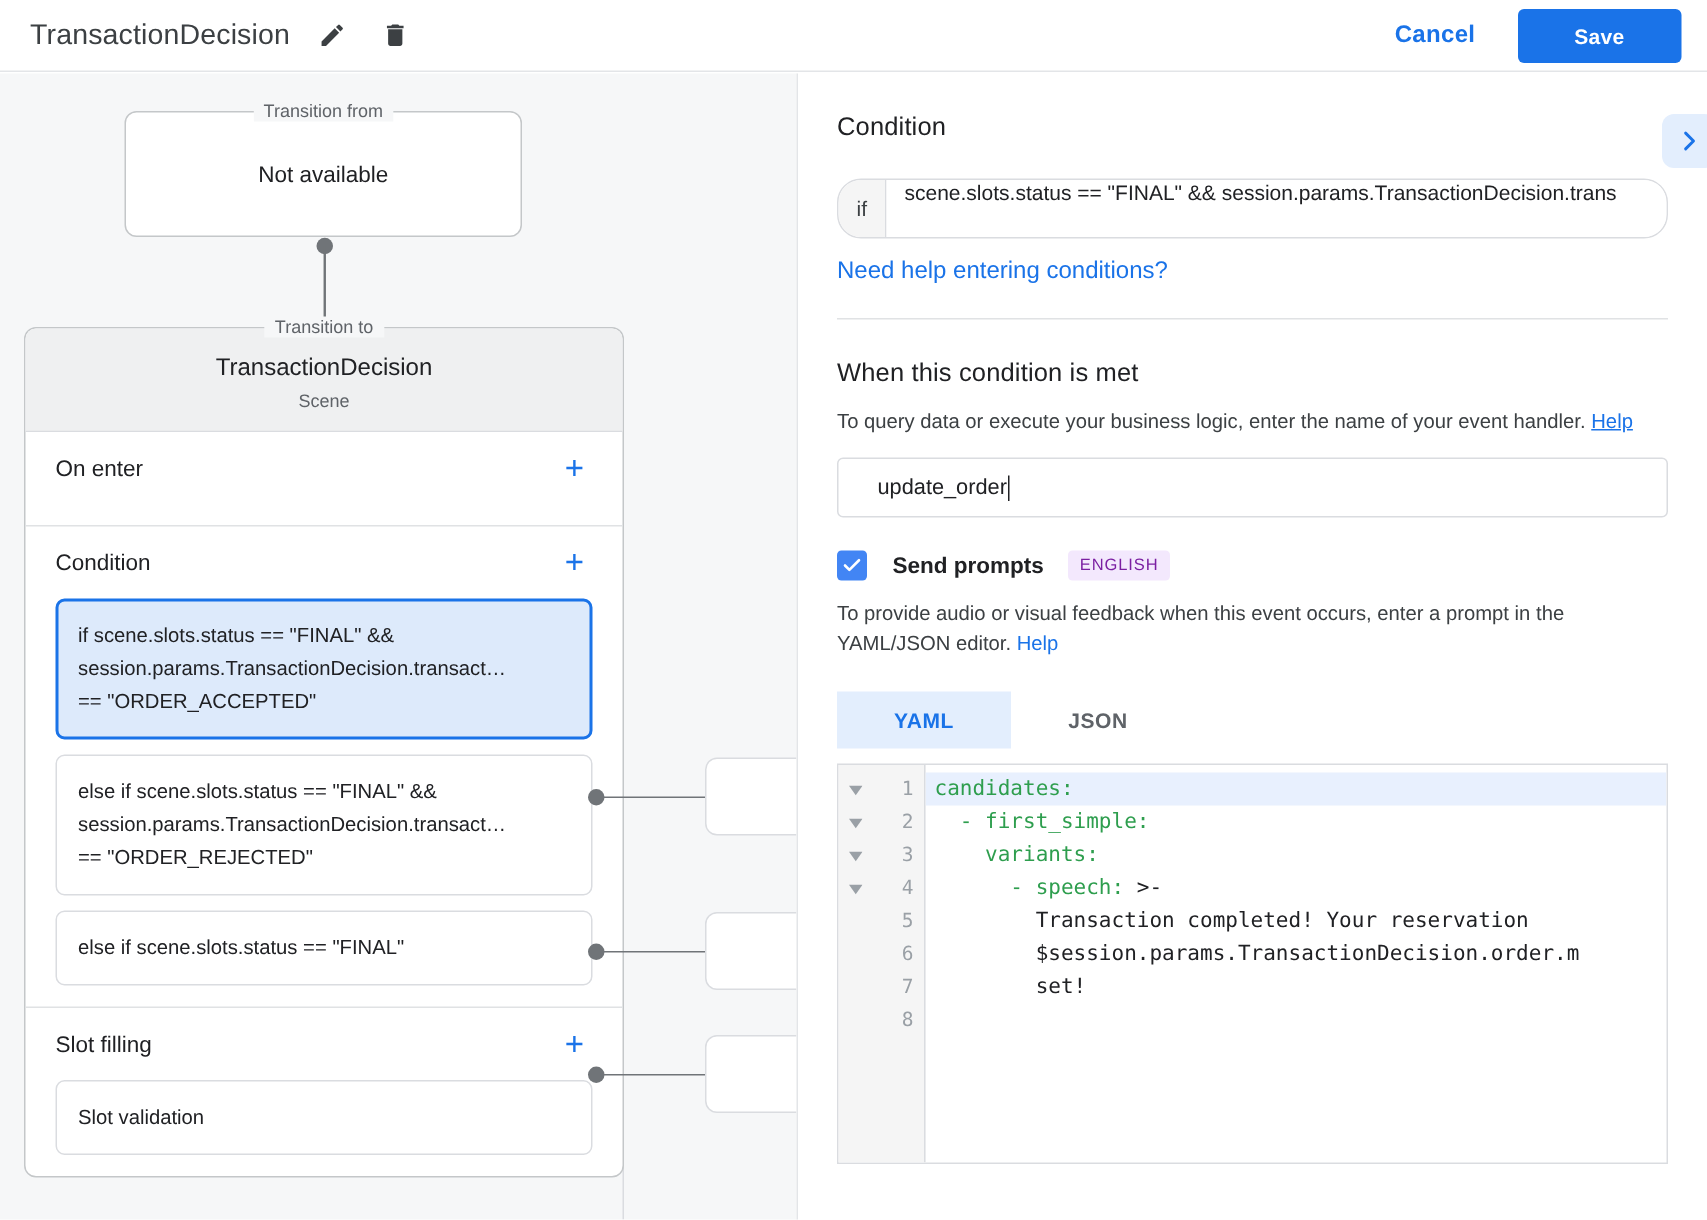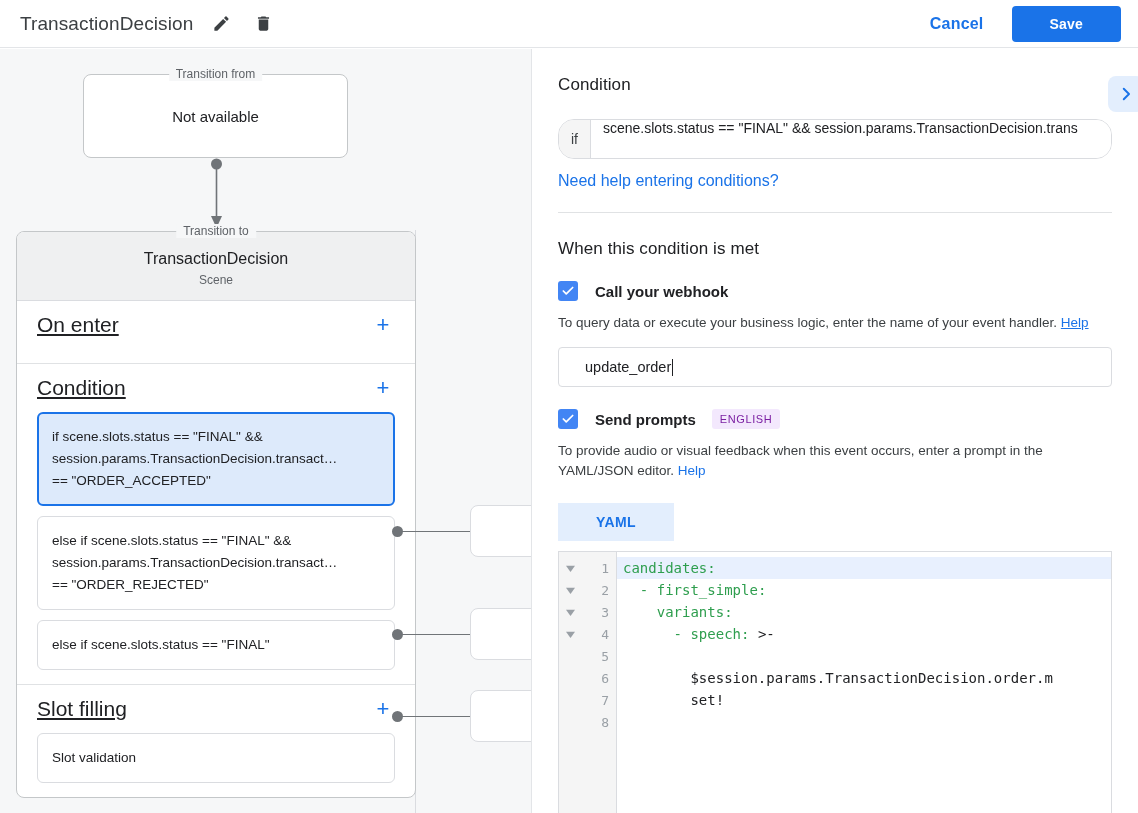--- a/index.html
+++ b/index.html
@@ -130,21 +130,21 @@
 
   
   .vconnector {
     position: absolute;
     left: 210px; top: 109px;
     width: 12px; height: 70px;
   }
 
   
   #node-to {
-    left: 16px; top: 182px;
+    left: 16px; top: 169px;
     width: 400px;
     background: #ffffff;
     border: 1px solid #c4c7c9;
     border-radius: 8px;
     box-sizing: border-box;
   }
   .scene-head {
     background: #eff0f1;
     border-radius: 7px 7px 0 0;
     padding: 18px 0 13px 0;
@@ -158,21 +158,21 @@
     border-bottom: 1px solid #e0e2e4;
     padding: 0 20px 14px 20px;
   }
   .section:last-child { border-bottom: none; }
   .section-head {
     display: flex;
     align-items: center;
     justify-content: space-between;
     height: 48px;
   }
-  .section-title { font-size: 21px; color: #202124; text-decoration: underline; }
+  .section-title { font-size: 15px; color: #202124; }
   .plus-btn {
     color: #1a73e8;
     font-size: 22px;
     line-height: 1;
     width: 24px; height: 24px;
     display: flex; align-items:center; justify-content:center;
     cursor: pointer;
     font-weight: 300;
   }
   .chip {
@@ -584,28 +584,20 @@
     </div>
 
     <div class="link">Need help entering conditions?</div>
 
     <div class="panel-divider"></div>
   </div>
 
   <div class="panel-block">
     <div class="panel-h">When this condition is met</div>
 
-    <div class="cb-row">
-      <div class="checkbox">
-        <svg width="14" height="14" viewBox="0 0 24 24" fill="none" stroke="#ffffff" stroke-width="3" stroke-linecap="round" stroke-linejoin="round">
-            <polyline points="20 6 9 17 4 12"></polyline>
-          </svg>
-      </div>
-      <div class="cb-label">Call your webhook</div>
-    </div>
 
     <div class="help-text">
       <span>To query data or execute your business logic, enter the name of your event handler.</span>
       <span class="link-u">Help</span>
     </div>
 
     <div class="text-input">
       <span>update_order</span>
         <span class="caret"></span>
     </div>
@@ -620,20 +612,21 @@
       <div class="badge">ENGLISH</div>
     </div>
 
     <div class="help-text">
       <span>To provide audio or visual feedback when this event occurs, enter a prompt in the YAML/JSON editor.</span>
       <span class="link-p">Help</span>
     </div>
 
     <div class="tabs">
       <div class="tab active">YAML</div>
+      <div class="tab">JSON</div>
     </div>
 
     <div class="editor">
       <div class="gutter">
         <div class="gline">
           <span class="fold">
             <svg width="9" height="9" viewBox="0 0 10 10">
                 <polygon points="0,2 10,2 5,9" fill="#9aa0a6"></polygon>
               </svg>
           </span>
@@ -679,20 +672,20 @@
           <span class="fold"></span>
           <span class="gnum">8</span>
         </div>
       </div>
 
       <div class="code">
         <div class="cline hl"><span class="t-plain"></span><span class="t-key">candidates</span><span class="t-punc">:</span><span class="t-plain"></span></div>
         <div class="cline"><span class="t-key">  - </span><span class="t-key">first_simple</span><span class="t-punc">:</span><span class="t-plain"></span></div>
         <div class="cline"><span class="t-key">    </span><span class="t-key">variants</span><span class="t-punc">:</span><span class="t-plain"></span></div>
         <div class="cline"><span class="t-key">      - </span><span class="t-key">speech</span><span class="t-punc">: </span><span class="t-plain">&gt;-</span></div>
-        <div class="cline"><span class="t-plain">        </span></div>
+        <div class="cline"><span class="t-plain">        </span><span class="t-plain">Transaction completed! Your reservation</span></div>
         <div class="cline"><span class="t-plain">        </span><span class="t-plain">$session.params.TransactionDecision.order.m</span></div>
         <div class="cline"><span class="t-plain">        </span><span class="t-plain">set!</span></div>
         <div class="cline"><span class="t-plain"></span></div>
       </div>
     </div>
   </div>
 </div>
 
 </body></html>

